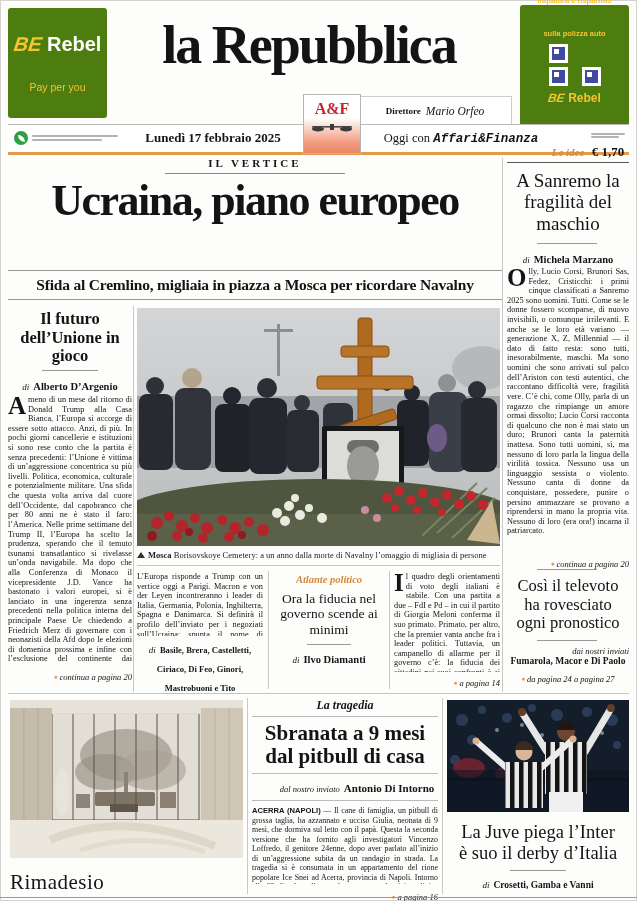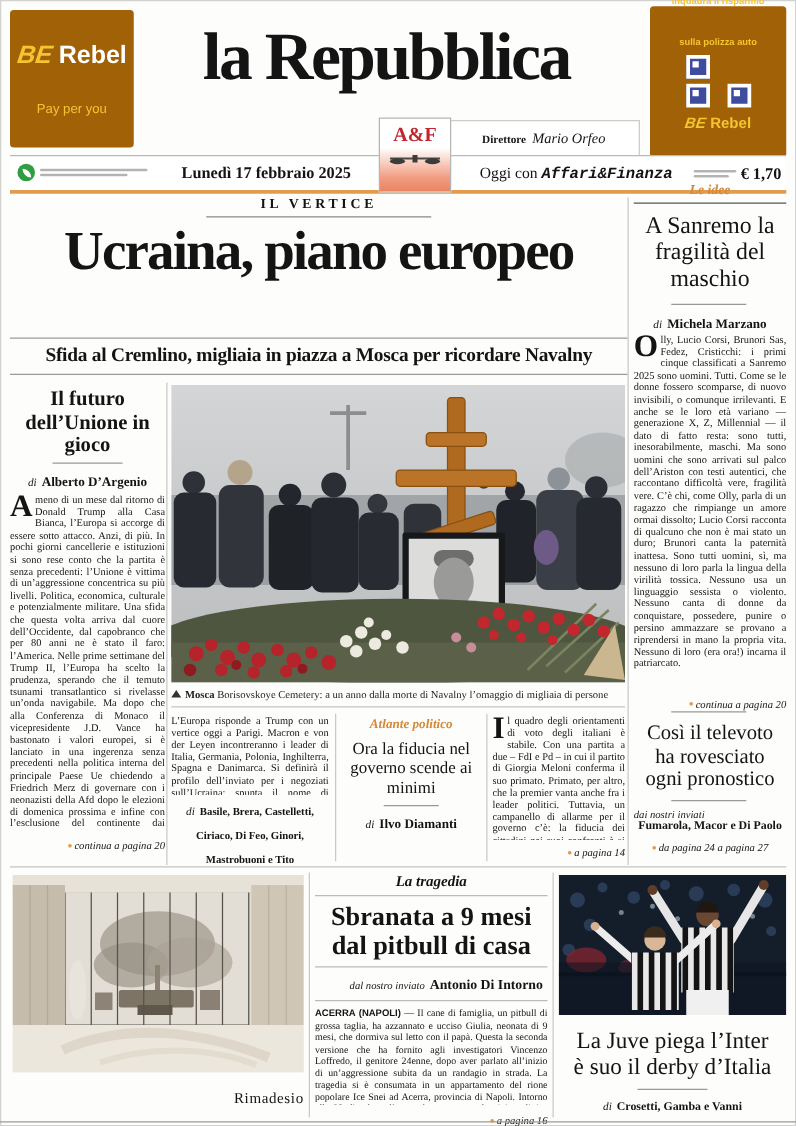--- a/index.html
+++ b/index.html
@@ -5,21 +5,21 @@
   html,body{margin:0;padding:0;background:#e9e9e7;}
   .page{position:relative;width:637px;height:901px;background:#fdfdfc;margin:0 auto;
         font-family:"Liberation Serif",serif;color:#141414;overflow:hidden;
         box-shadow:inset 0 0 0 1px #d2d2d0;}
   .abs{position:absolute;}
   .hr{position:absolute;height:1px;background:#c4c4c2;}
   .hr-dark{position:absolute;height:1px;background:#555;}
   .vr{position:absolute;width:1px;background:#c9c9c7;}
 
   
-  .ad-blue{background:#a16207;border-radius:3px;color:#fff;
+  .ad-blue{background:#4d7c0f;border-radius:3px;color:#fff;
            font-family:"Liberation Sans",sans-serif;display:flex;flex-direction:column;
            align-items:center;justify-content:center;text-align:center;gap:24px;}
   .be{color:#f4c530;font-style:italic;font-weight:bold;display:inline-block;transform:skewX(-8deg);}
   .rebel-w{color:#fff;font-weight:bold;}
   .rebel-y{color:#f4c530;font-weight:bold;}
   .tagline-y{color:#f4c530;}
   .tagline-w{color:#f7f3e4;}
   .masthead{font-size:54px;font-weight:bold;letter-spacing:-2px;white-space:nowrap;
             text-align:center;line-height:1.1;}
   .cell{border:1px solid #ccc;display:flex;align-items:center;justify-content:center;
@@ -61,21 +61,21 @@
   .cap-marker{display:inline-block;width:0;height:0;border-left:4px solid transparent;
               border-right:4px solid transparent;border-bottom:6px solid #333;margin-right:3px;}
   .cap-loc{font-weight:bold;}
   .leadin{font-weight:bold;font-family:"Liberation Sans",sans-serif;font-size:7.6px;}
   .qr{position:relative;width:56px;height:56px;margin:3px 0;
       background-image:
         repeating-linear-gradient(0deg, rgba(255,255,255,.92) 0 3px, rgba(255,255,255,0) 3px 6px),
         repeating-linear-gradient(90deg, rgba(255,255,255,.92) 0 3px, rgba(255,255,255,0) 3px 6px);}
   .finder{position:absolute;width:13px;height:13px;border:3px solid #fff;background:#3e4b9e;}
   .finder .dot{position:absolute;left:2px;top:2px;width:5px;height:5px;background:#fff;}
-  .rimadesio-label{font-size:12px;letter-spacing:.5px;text-align:right;}
+  .rimadesio-label{font-size:21px;letter-spacing:.5px;text-align:left;}
 </style>
 </head>
 <body>
 
 <div class="page">
 
   <div class="abs ad-blue" style="left:8px;top:8px;width:99px;height:110px;">
     <div style="font-size:20px;line-height:1;">
       <span class="be">BE</span>
       <span class="rebel-w">Rebel</span>
@@ -132,21 +132,21 @@
       <div style="width:86px;">
         <div class="microbar" style="width:86px;"></div>
         <div class="microbar" style="width:70px;"></div>
       </div>
     </div>
     <div class="abs datetext" style="left:100px;top:5px;width:210px;text-align:center;">Lunedì 17 febbraio 2025</div>
     <div class="abs oggitext" style="left:368px;top:6px;width:170px;text-align:center;">
       <span>Oggi con</span>
       <span class="oggit">Affari&amp;Finanza</span>
     </div>
-    <div class="abs" style="right:4px;top:6px;display:flex;align-items:center;gap:4px;">
+    <div class="abs" style="right:4px;top:6px;display:flex;align-items:center;gap:4px;flex-direction:column;">
       <div style="width:34px;">
         <div class="microbar" style="width:34px;"></div>
         <div class="microbar" style="width:28px;"></div>
       </div>
       <span class="price">€ 1,70</span>
     </div>
   </div>
 
   <div class="vr" style="left:502px;top:158px;height:534px;"></div>
 
@@ -328,21 +328,21 @@
   <div class="abs bodytxt dropcap" style="left:507px;top:267px;width:122px;height:284px;">Olly, Lucio Corsi, Brunori Sas, Fedez, Cristicchi: i primi cinque classificati a Sanremo 2025 sono uomini. Tutti. Come se le donne fossero scomparse, di nuovo invisibili, o comunque irrilevanti. E anche se le loro età variano — generazione X, Z, Millennial — il dato di fatto resta: sono tutti, inesorabilmente, maschi. Ma sono uomini che sono arrivati sul palco dell’Ariston con testi autentici, che raccontano difficoltà vere, fragilità vere. C’è chi, come Olly, parla di un ragazzo che rimpiange un amore ormai dissolto; Lucio Corsi racconta di qualcuno che non è mai stato un duro; Brunori canta la paternità inattesa. Sono tutti uomini, sì, ma nessuno di loro parla la lingua della virilità tossica. Nessuno usa un linguaggio sessista o violento. Nessuno canta di donne da conquistare, possedere, punire o persino ammazzare se provano a riprendersi in mano la propria vita. Nessuno di loro (era ora!) incarna il patriarcato.</div>
   <div class="abs" style="left:507px;top:553px;width:122px;text-align:right;">
     <span class="pgref">continua a pagina 20</span>
   </div>
 
   <div class="hr" style="left:537px;top:569px;width:60px;background:#999;"></div>
   <div class="abs coltitle" style="left:507px;top:577px;width:122px;font-size:16.5px;font-weight:normal;white-space:pre-line;">Così il televoto
 ha rovesciato
 ogni pronostico</div>
   <div class="hr" style="left:537px;top:640px;width:60px;background:#999;"></div>
-  <div class="abs" style="left:507px;top:646px;width:122px;text-align:left;font-style:italic;font-size:8.5px;">dai nostri inviati</div>
+  <div class="abs" style="left:507px;top:646px;width:122px;text-align:right;font-style:italic;font-size:8.5px;">dai nostri inviati</div>
   <div class="abs" style="left:507px;top:656px;width:122px;text-align:center;font-weight:bold;font-size:9.5px;">Fumarola, Macor e Di Paolo</div>
   <div class="abs" style="left:507px;top:668px;width:122px;text-align:center;">
     <span class="pgref">da pagina 24 a pagina 27</span>
   </div>
 
   <div class="hr" style="left:8px;top:693px;width:621px;"></div>
   <div class="vr" style="left:247px;top:698px;height:196px;"></div>
   <div class="vr" style="left:442px;top:698px;height:196px;"></div>
 
   <div class="abs" style="left:10px;top:700px;width:233px;">

